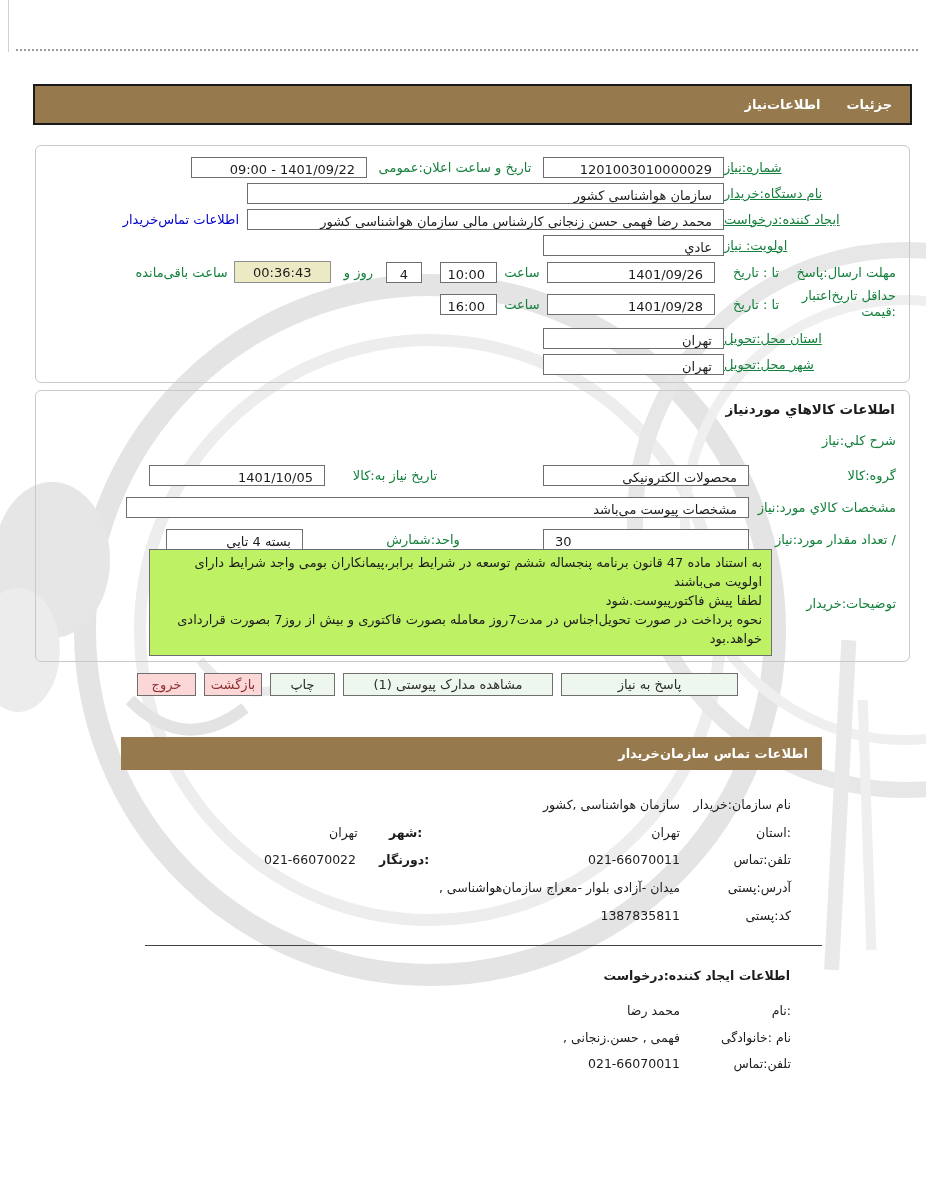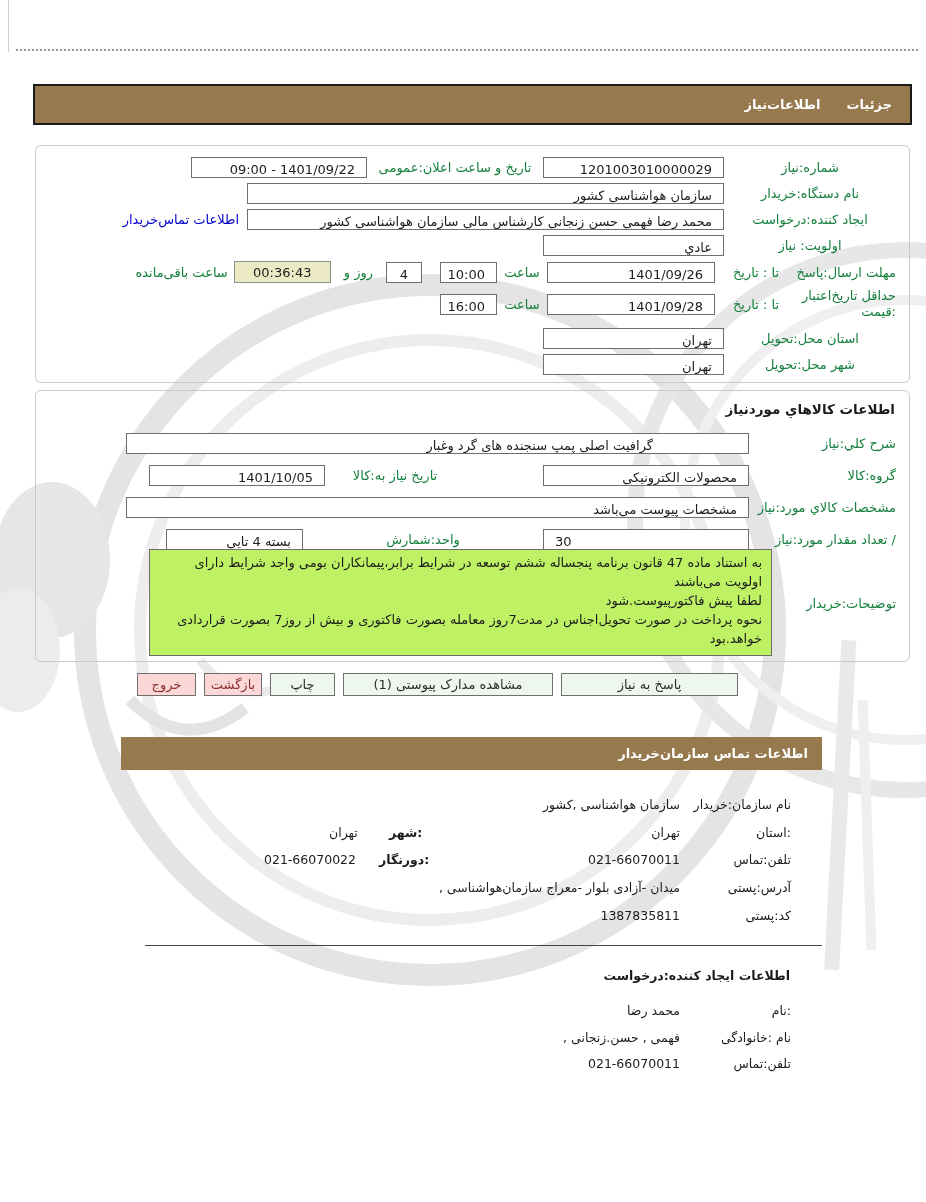--- a/index.html
+++ b/index.html
@@ -16,21 +16,21 @@
   .bar { position:absolute; background:#96794d; color:#fff; display:flex; align-items:center; z-index:3; }
   .bar1 { left:33px; top:84px; width:879px; height:41px; border:2px solid #1a1a1a; gap:26px; padding-right:18px; font-weight:600; }
   .bar2 { left:121px; top:737px; width:701px; height:33px; padding-right:14px; font-weight:700; font-size:13px; }
 
   
   .panel { position:absolute; border:1px solid #c9c9c9; border-radius:6px; z-index:2; background:transparent; }
   .panel1 { left:35px; top:145px; width:875px; height:238px; }
   .panel2 { left:35px; top:390px; width:875px; height:272px; }
 
   .row { position:absolute; right:0; display:flex; align-items:center; direction:rtl; width:100%; }
-  .lblcol { width:185px; padding-right:13px; text-align:center; flex:none; }
+  .lblcol { width:185px; padding-right:13px; text-align:left; flex:none;text-decoration:underline; }
   .lblcol2 { width:160px; padding-right:13px; text-align:right; flex:none; }
   .lbl { color:#15803d; }
   .box { height:21px; border:1px solid #6e6e6e; background:#fff; display:flex; align-items:flex-end; padding:0 11px; overflow:hidden; white-space:nowrap; flex:none; }
   .ltr { direction:ltr; unicode-bidi:bidi-override; }
   .num-left { justify-content:flex-end; }
   .link { color:#0000cc; text-decoration:none; margin-right:8px; white-space:nowrap; }
   .countdown { background:#ece9c5; border:1px solid #8f8f8f; height:22px; width:97px; display:flex; align-items:center; justify-content:center; flex:none; }
   .mini { width:36px; justify-content:center; }
   .goods-title { position:absolute; top:10px; right:14px; font-weight:700; font-size:13.5px; }
   .notes { position:absolute; right:137px; top:158px; width:623px; height:107px; border:1px solid #6e6e6e; background:#bef264; padding:3px 9px; line-height:19px; white-space:pre-line; text-align:right; overflow:hidden; }
@@ -158,23 +158,20 @@
           <span>تهران</span>
         </div>
     </div>
   </div>
 
   <div class="panel panel2">
     <div class="goods-title">اطلاعات کالاهاي موردنیاز</div>
 
     <div class="row" style="top:42px;">
       <span class="lblcol2 lbl">شرح کلي:نیاز</span>
-      <div class="box" style="width:623px;padding-right:95px;">
-          <span>گرافیت اصلی پمپ سنجنده های گرد وغبار</span>
-        </div>
     </div>
 
     <div class="row" style="top:74px;">
       <span class="lblcol2 lbl">گروه:کالا</span>
       <div class="box" style="width:206px;">
           <span>محصولات الکترونیکی</span>
         </div>
       <span class="lbl" style="width:140px;text-align:center;margin-right:78px;">تاریخ نیاز به:کالا</span>
       <div class="box" style="width:176px;">
           <span class="ltr">1401/10/05</span>

